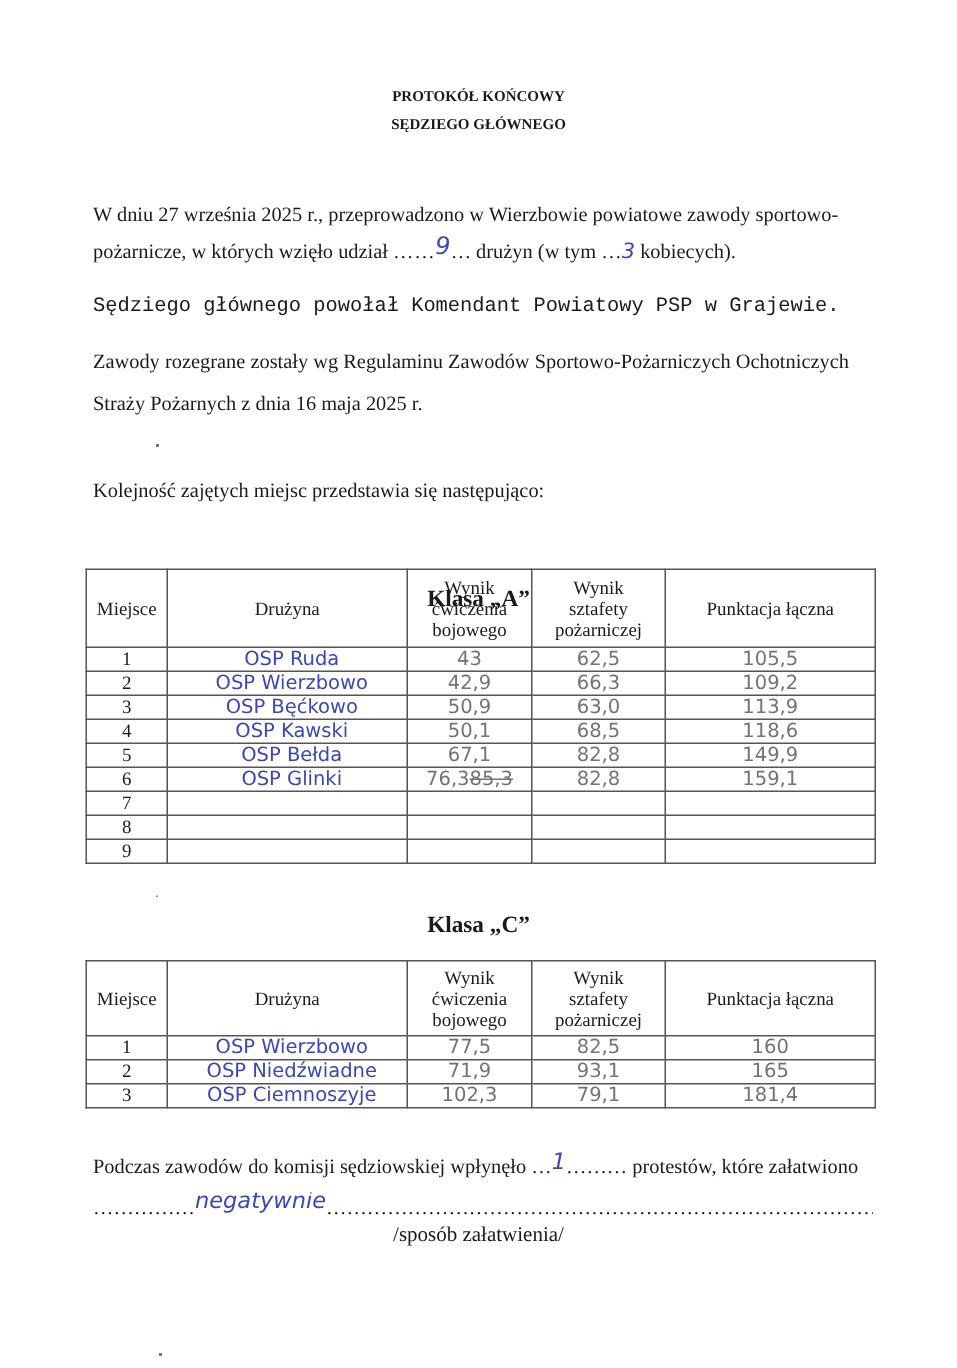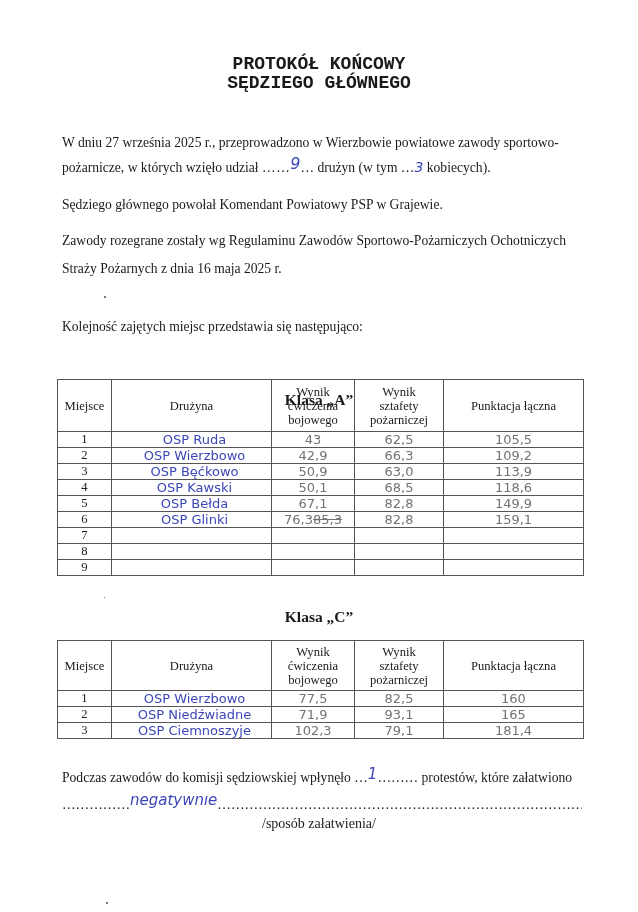--- a/index.html
+++ b/index.html
@@ -1,19 +1,19 @@
 <!DOCTYPE html>
 <html><head>
 <meta charset="utf-8">
 <style>
   html, body { margin: 0; padding: 0; background: #ffffff; }
   body { width: 638px; height: 912px; position: relative; overflow: hidden;
          font-family: "Liberation Serif", "DejaVu Serif", serif; color: #1a1a1a; }
   .title { position: absolute; left: 0; width: 638px; top: 55px; text-align: center;
-           font-weight: bold; font-size: 18px; line-height: 19px; font-family: Liberation Mono, monospace; }
+           font-weight: bold; font-size: 10px; line-height: 19px; }
   .para { position: absolute; left: 62px; width: 560px; font-size: 13.6px; line-height: 18px; white-space: nowrap; }
   .hw { font-family: "DejaVu Sans", sans-serif; color: #3b47b8; font-style: italic; }
   .dots { letter-spacing: 0.5px; }
   .klasa { position: absolute; left: 0; width: 638px; text-align: center; font-weight: bold; font-size: 15.5px; }
   table.res { position: absolute; left: 57px; border-collapse: collapse; font-size: 12.6px; }
   table.res th, table.res td { border: 1px solid #555; padding: 0; }
   table.res th { font-weight: normal; text-align: center; line-height: 14px; }
   table.res td.num { text-align: center; }
   table.res td.hwc { font-family: "DejaVu Sans", sans-serif; color: #737373; font-size: 13px; text-align: center; }
   table.res td.team { font-family: "DejaVu Sans", sans-serif; color: #3b47b8; font-size: 13px; text-align: center; padding-left: 6px; }
@@ -28,21 +28,21 @@
 <div class="title">
   <div>PROTOKÓŁ KOŃCOWY</div>
   <div>SĘDZIEGO GŁÓWNEGO</div>
 </div>
 
 <div class="para" style="top:134px;">W dniu 27 września 2025 r., przeprowadzono w Wierzbowie powiatowe zawody sportowo-</div>
 <div class="para" style="top:158px;">
   <span>pożarnicze, w których wzięło udział </span><span class="dots">……</span><span class="hw" style="font-size:16px;position:relative;top:-3px;">9</span><span>… drużyn (w tym …</span><span class="hw" style="font-size:14px;">3</span><span> kobiecych).</span>
 </div>
 
-<div class="para" style="top:196px;">Sędziego głównego powołał Komendant Powiatowy PSP w Grajewie.</div>
+<div class="para" style="top:196px;font-family:Liberation Mono, monospace;">Sędziego głównego powołał Komendant Powiatowy PSP w Grajewie.</div>
 <div class="para" style="top:232px;">Zawody rozegrane zostały wg Regulaminu Zawodów Sportowo-Pożarniczych Ochotniczych</div>
 <div class="para" style="top:260px;">Straży Pożarnych z dnia 16 maja 2025 r.</div>
 
 <div class="speck" style="left:104px;top:296px;"></div>
 
 <div class="para" style="top:318px;">Kolejność zajętych miejsc przedstawia się następująco:</div>
 
 <div class="klasa" style="top:348px;margin-top:43px;">Klasa „A”</div>
 
 <table class="res" style="top:379px;">

